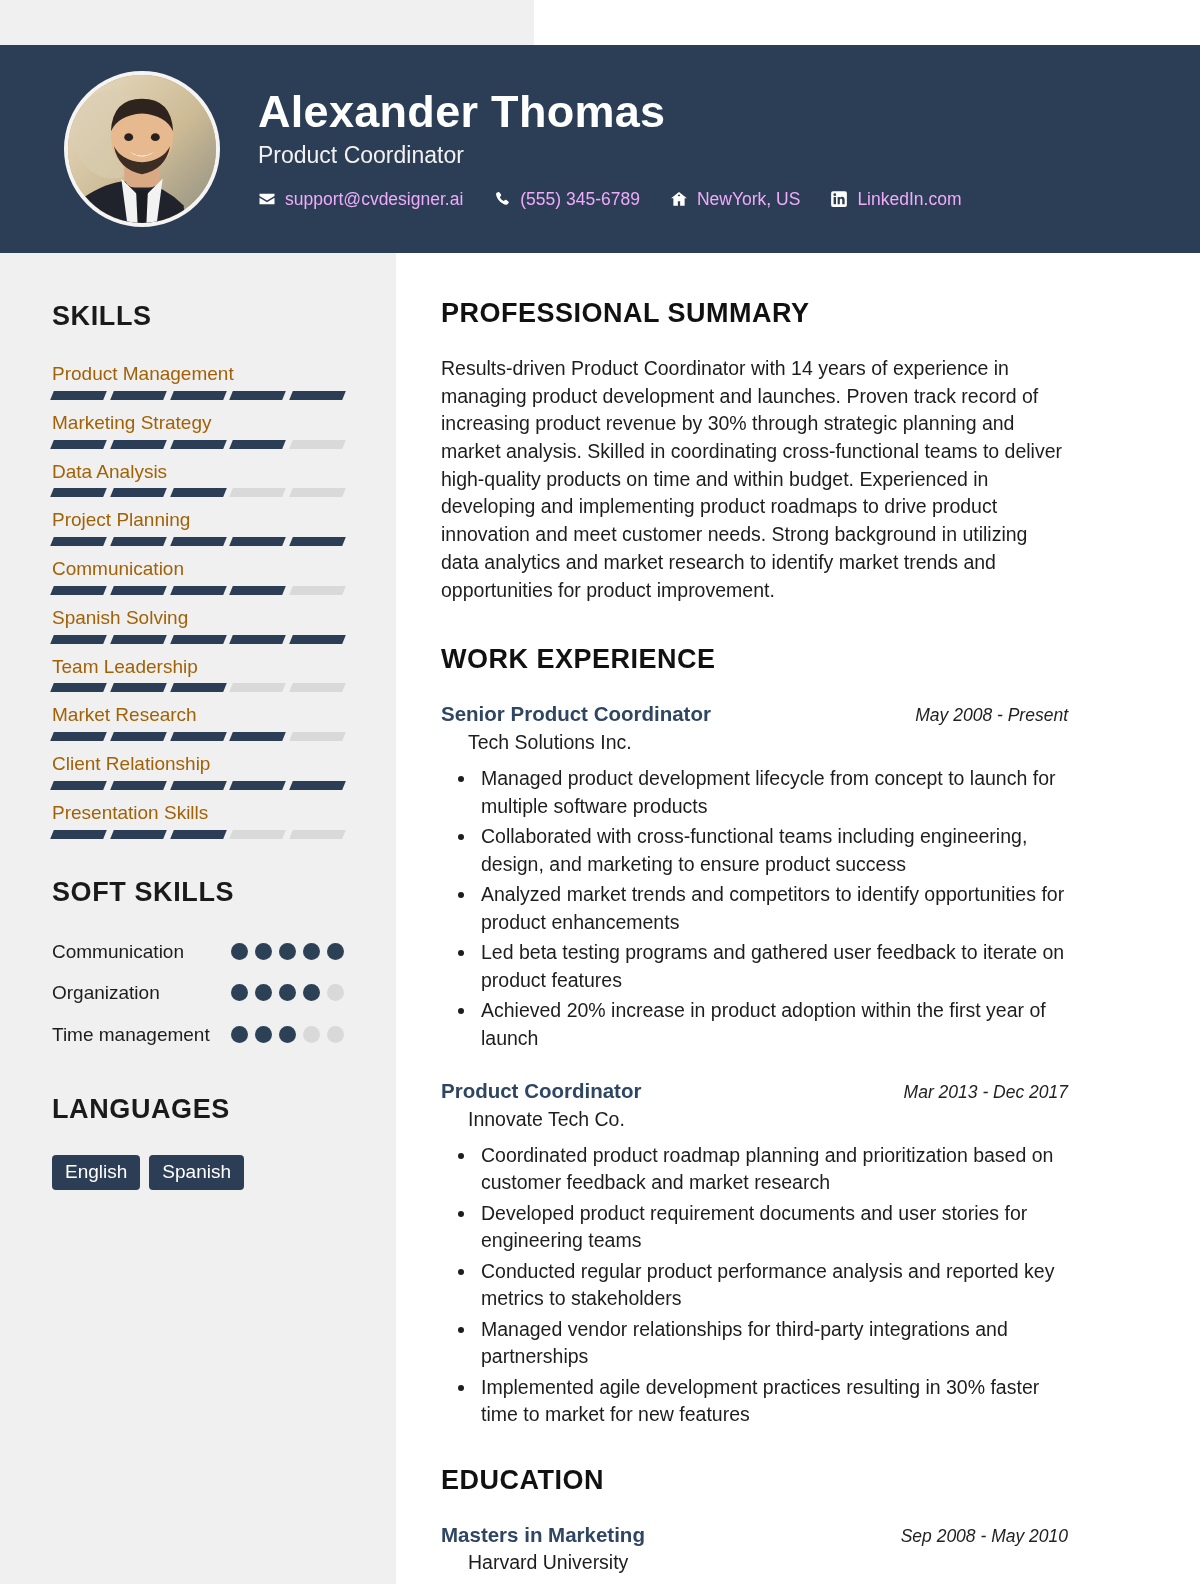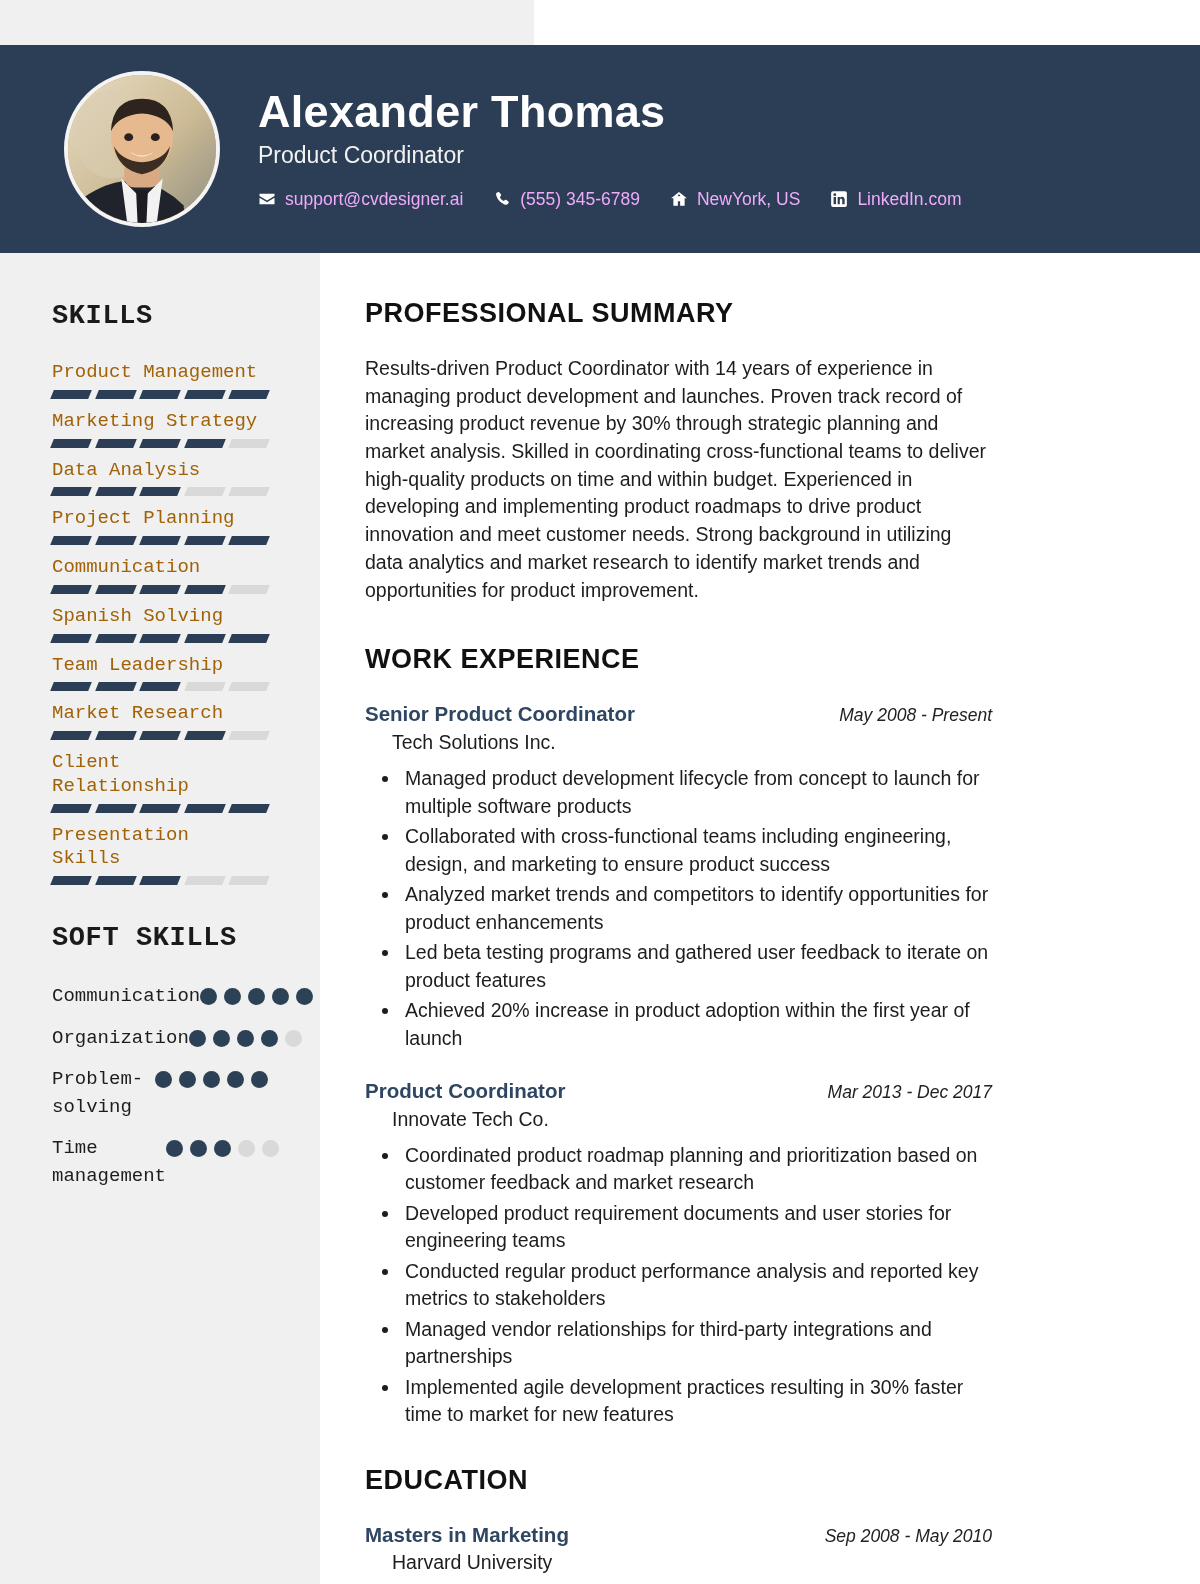--- a/index.html
+++ b/index.html
@@ -98,24 +98,23 @@
   
   .body-wrap {
     position: absolute;
     top: 253px; left: 0;
     width: 1200px;
     height: 1331px;
     display: flex;
   }
 
   .sidebar {
-    width: 320px;
+    width: 396px;
     background: #f0f0f0;
     padding: 48px 52px 0 52px;
-    font-family: Liberation Mono, monospace;
   }
 
   .main {
     width: 724px;
     background: #ffffff;
     padding: 45px 52px 0 45px;
   }
 
   
   .side-heading {
@@ -460,42 +459,39 @@
               <div class="soft-label">Organization</div>
               <div class="dots">
                 <span class="dot on"></span>
                 <span class="dot on"></span>
                 <span class="dot on"></span>
                 <span class="dot on"></span>
                 <span class="dot"></span>
               </div>
             </div>
             <div class="soft-row">
-              <div class="soft-label">Problem-solving</div>
-              <div class="dots">
-                <span class="dot on"></span>
-                <span class="dot on"></span>
-                <span class="dot on"></span>
-                <span class="dot on"></span>
-                <span class="dot on"></span>
-              </div>
-            </div>
-            <div class="soft-row">
               <div class="soft-label">Time management</div>
               <div class="dots">
                 <span class="dot on"></span>
                 <span class="dot on"></span>
                 <span class="dot on"></span>
                 <span class="dot"></span>
                 <span class="dot"></span>
               </div>
             </div>
           </div>
       </div>
 
+      <div class="lang-block">
+        <div class="side-heading">LANGUAGES</div>
+        <div class="lang-tags" id="lang-tags">
+            <span class="lang-tag">English</span>
+            <span class="lang-tag">Spanish</span>
+          </div>
+      </div>
 
     </div>
 
     <div class="main">
 
       <div class="main-heading">PROFESSIONAL SUMMARY</div>
       <div class="summary">Results-driven Product Coordinator with 14 years of experience in managing product development and launches. Proven track record of increasing product revenue by 30% through strategic planning and market analysis. Skilled in coordinating cross-functional teams to deliver high-quality products on time and within budget. Experienced in developing and implementing product roadmaps to drive product innovation and meet customer needs. Strong background in utilizing data analytics and market research to identify market trends and opportunities for product improvement.</div>
 
       <div class="main-heading">WORK EXPERIENCE</div>
       <div id="experience-list">

